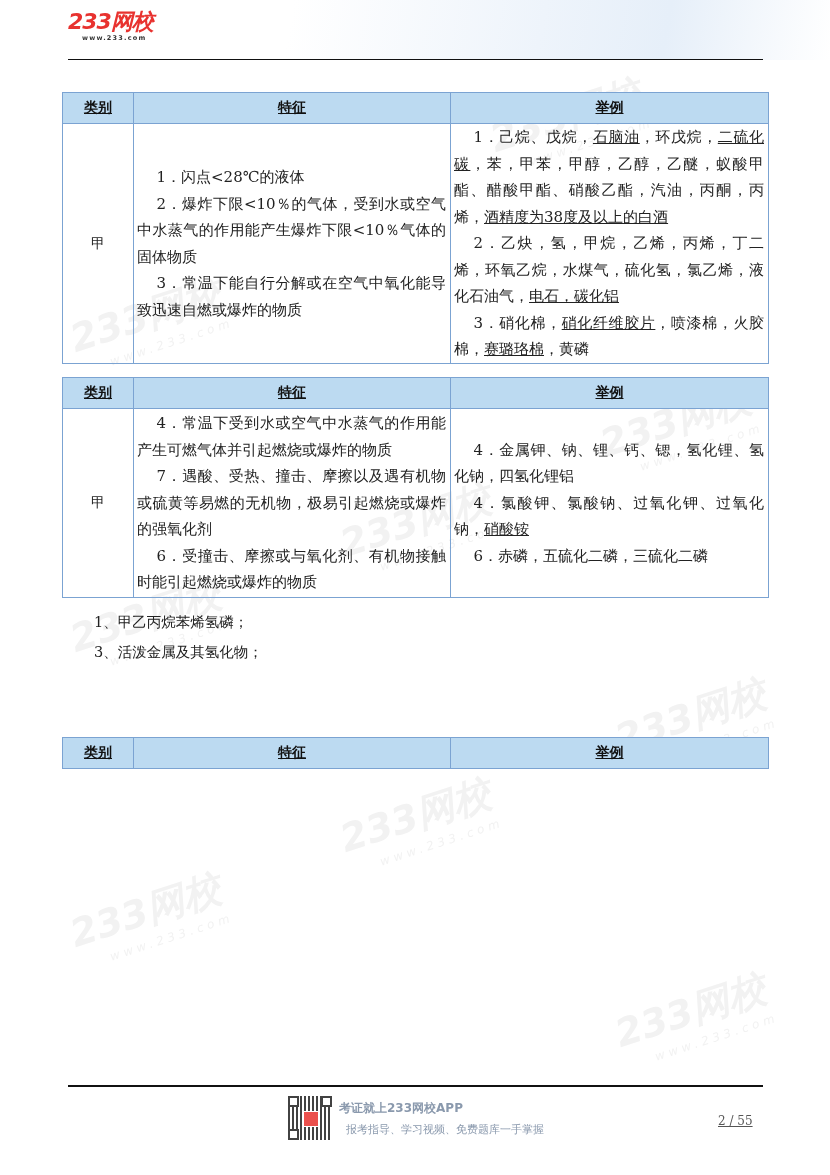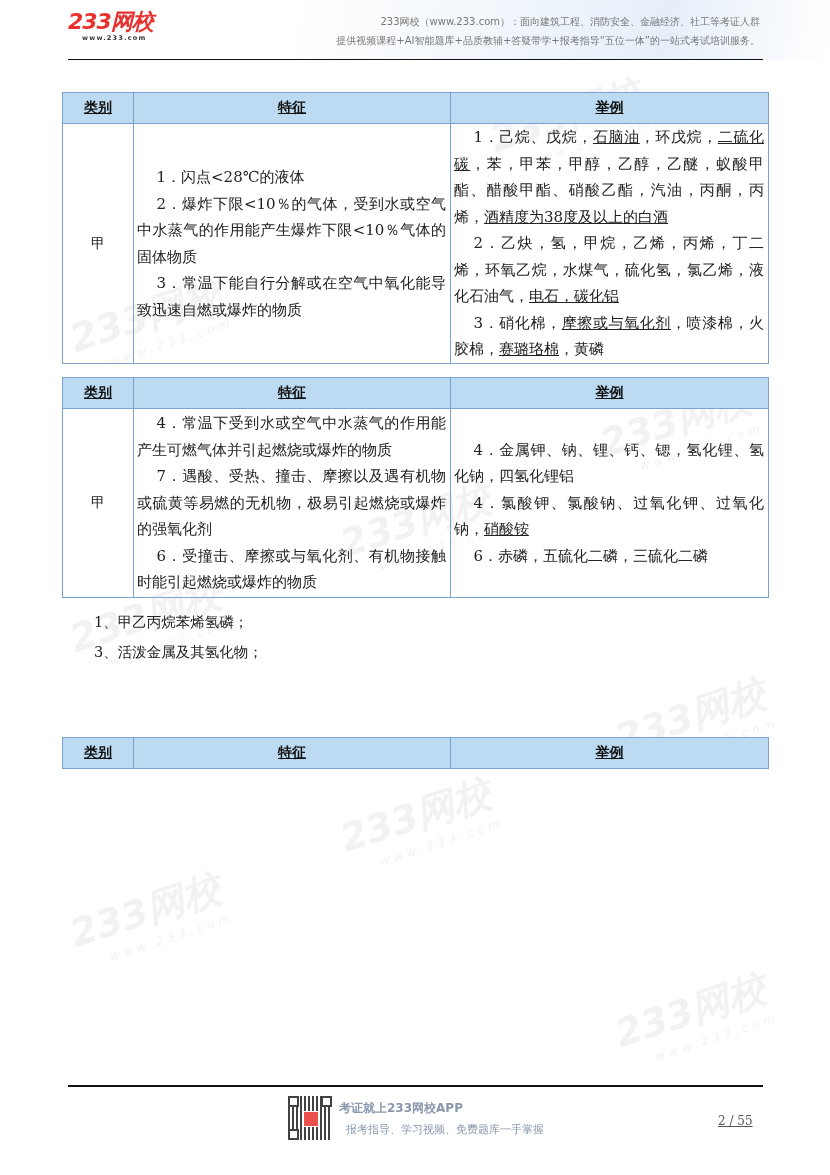--- a/index.html
+++ b/index.html
@@ -48,24 +48,20 @@
   .page-num { position: absolute; left: 718px; top: 1114px; font-size: 12px; color: #555; text-decoration: underline; }
 </style>
 </head>
 <body>
 
 <div class="header">
   <div class="logo">
     <div class="logo-main">233网校</div>
     <div class="logo-url">www.233.com</div>
   </div>
-  <div class="header-text">
-    <div>233网校（www.233.com）：面向建筑工程、消防安全、金融经济、社工等考证人群</div>
-    <div>提供视频课程+AI智能题库+品质教辅+答疑带学+报考指导“五位一体”的一站式考试培训服务。</div>
-  </div>
 </div>
 <div class="header-rule"></div>
 
 <div class="watermark" style="left:490px;top:90px;"><span>233网校</span><small>www.233.com</small></div>
 <div class="watermark" style="left:70px;top:290px;"><span>233网校</span><small>www.233.com</small></div>
 <div class="watermark" style="left:600px;top:395px;"><span>233网校</span><small>www.233.com</small></div>
 <div class="watermark" style="left:340px;top:495px;"><span>233网校</span><small>www.233.com</small></div>
 <div class="watermark" style="left:70px;top:590px;"><span>233网校</span><small>www.233.com</small></div>
 <div class="watermark" style="left:615px;top:690px;"><span>233网校</span><small>www.233.com</small></div>
 <div class="watermark" style="left:340px;top:790px;"><span>233网校</span><small>www.233.com</small></div>
@@ -90,21 +86,21 @@
       <div class="cell">
         <div class="p">1．闪点&lt;28℃的液体</div>
         <div class="p">2．爆炸下限&lt;10％的气体，受到水或空气中水蒸气的作用能产生爆炸下限&lt;10％气体的固体物质</div>
         <div class="p">3．常温下能自行分解或在空气中氧化能导致迅速自燃或爆炸的物质</div>
       </div>
     </td>
     <td>
       <div class="cell">
         <div class="p"><span>1．己烷、戊烷，</span><span class="u">石脑油</span><span>，环戊烷，</span><span class="u">二硫化碳</span><span>，苯，甲苯，甲醇，乙醇，乙醚，蚁酸甲酯、醋酸甲酯、硝酸乙酯，汽油，丙酮，丙烯，</span><span class="u">酒精度为38度及以上的白酒</span></div>
         <div class="p"><span>2．乙炔，氢，甲烷，乙烯，丙烯，丁二烯，环氧乙烷，水煤气，硫化氢，氯乙烯，液化石油气，</span><span class="u">电石，碳化铝</span></div>
-        <div class="p"><span>3．硝化棉，</span><span class="u">摩擦或与氧化剂</span><span>，喷漆棉，火胶棉，</span><span class="u">赛璐珞棉</span><span>，黄磷</span></div>
+        <div class="p"><span>3．硝化棉，</span><span class="u">硝化纤维胶片</span><span>，喷漆棉，火胶棉，</span><span class="u">赛璐珞棉</span><span>，黄磷</span></div>
       </div>
     </td>
   </tr>
 </tbody>
   </table>
 
 <table class="t" style="top:377px;">
   <colgroup>
       <col class="c1">
       <col class="c2">

